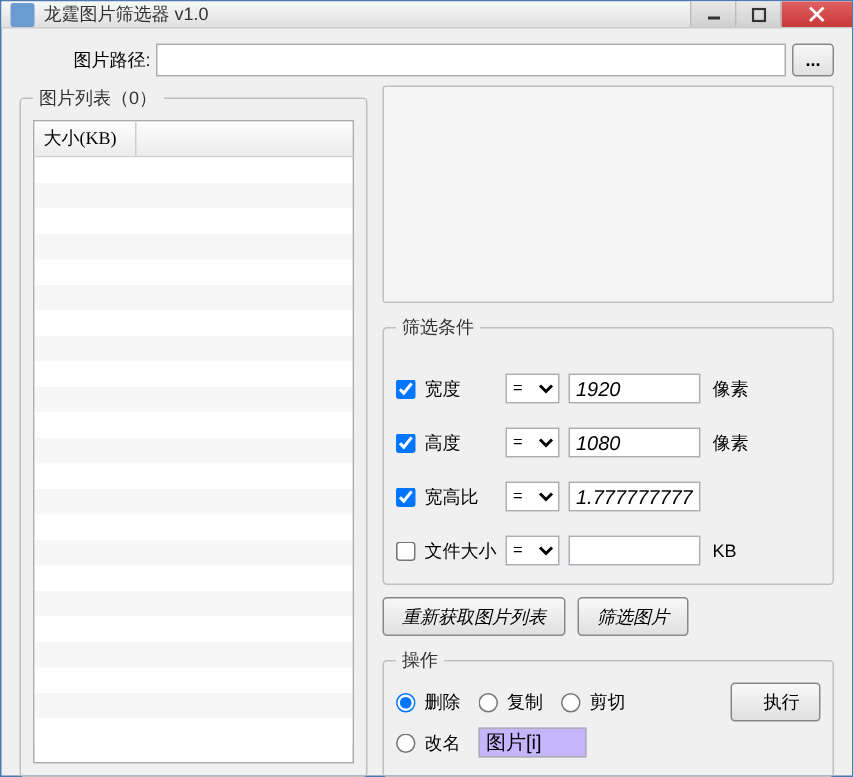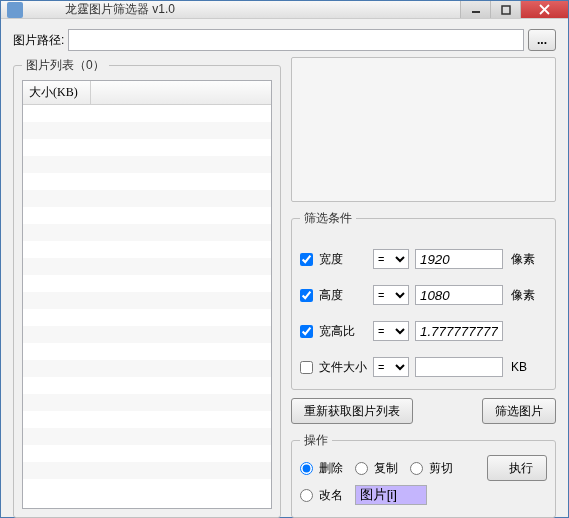--- a/index.html
+++ b/index.html
@@ -1,61 +1,61 @@
 <!DOCTYPE html>
 <html><head>
 <meta charset="utf-8">
 <style>
 * { box-sizing: border-box; margin: 0; padding: 0; }
 body { font-family: "Microsoft YaHei", SimSun, Arial, sans-serif; font-size: 12px; background: #fff; }
 
 .window { width: 569px; height: 518px; border: 1px solid #4a7ab0; background: #f0f0f0; display: flex; flex-direction: column; }
 
-.titlebar { height: 28px; background: linear-gradient(to bottom, #f8f8f8, #e0e0e0); display: flex; align-items: center; padding-left: 6px; border-bottom: 1px solid #ccc; gap: 36px; }
+.titlebar { height: 28px; background: linear-gradient(to bottom, #f8f8f8, #e0e0e0); display: flex; align-items: center; padding-left: 6px; border-bottom: 1px solid #ccc; }
 .titlebar .icon { width: 16px; height: 16px; background: #6a9bd1; border-radius: 2px; margin-right: 6px; }
 .titlebar .title { flex: 1; color: #333; }
 .winbtns { display: flex; height: 100%; }
 .winbtn { width: 30px; display: flex; align-items: center; justify-content: center; background: linear-gradient(to bottom, #e8e8e8, #d0d0d0); border-left: 1px solid #bbb; }
 .winbtn.close { width: 48px; background: linear-gradient(to bottom, #e06060, #c83838); }
 .winbtn svg { display: block; }
 
 .content { flex: 1; padding: 10px 12px; display: flex; flex-direction: column; gap: 6px; }
 
-.pathrow { display: flex; align-items: center; gap: 4px; }
+.pathrow { display: flex; align-items: center; gap: 4px; margin-left: 36px; }
 .pathrow label { white-space: nowrap; }
 .pathrow input { flex: 1; height: 22px; border: 1px solid #abadb3; padding: 0 4px; background: #fff; }
 .browsebtn { width: 28px; height: 22px; border: 1px solid #888; background: linear-gradient(to bottom, #f8f8f8, #e0e0e0); border-radius: 3px; font-weight: bold; display: flex; align-items: center; justify-content: center; }
 
 .mainrow { flex: 1; display: flex; gap: 10px; }
 
 fieldset { border: 1px solid #c0c0c0; border-radius: 3px; padding: 6px 8px 8px; position: relative; }
 legend { padding: 0 4px; color: #333; }
 
-.filelist { width: 268px; display: flex; flex-direction: column; }
+.filelist { width: 232px; display: flex; flex-direction: column; }
 .table { flex: 1; background: #fff; border: 1px solid #abadb3; overflow: hidden; }
 .thead { display: flex; background: linear-gradient(to bottom, #fdfdfd, #ececec); border-bottom: 1px solid #d0d0d0; }
 .th { padding: 3px 6px; border-right: 1px solid #d0d0d0; text-align: left; }
 .th1 { width: 155px; }
 .th2 { width: 68px; font-family: Liberation Serif, serif; }
 .tbody { height: 100%; }
 .tbody .stripe { height: 17px; }
 .tbody .stripe:nth-child(odd) { background: #fff; }
 .tbody .stripe:nth-child(even) { background: #f7f7f7; }
 
 .rightcol { flex: 1; display: flex; flex-direction: column; gap: 8px; }
 .preview { height: 145px; border: 1px solid #c0c0c0; background: #f5f5f5; border-radius: 2px; }
 
 .condrow { display: flex; align-items: center; gap: 6px; margin-bottom: 4px; margin-top: 16px; }
 .condrow input[type=checkbox] { width: 13px; height: 13px; }
 .condrow .lbl { width: 48px; }
 .condrow select { width: 36px; height: 20px; border: 1px solid #abadb3; background: #fff; font-size: 11px; }
 .condrow input[type=text] { width: 88px; height: 20px; border: 1px solid #abadb3; padding: 0 4px; background: #fff; font-style: italic; }
 .condrow .unit { margin-left: 2px; }
 
-.btnrow { display: flex; justify-content: space-between; gap: 8px; }
+.btnrow { display: flex; gap: 8px; font-style: italic; }
 .btn { height: 26px; padding: 0 12px; border: 1px solid #888; background: linear-gradient(to bottom, #f8f8f8, #e0e0e0); border-radius: 3px; display: flex; align-items: center; justify-content: center; cursor: default; }
 
 .oprow { display: flex; align-items: center; gap: 4px; margin-bottom: 4px; }
 .oprow input[type=radio] { margin-right: 2px; }
 .oprow label { margin-right: 8px; }
 .oprow.withbtn { justify-content: flex-start; }
 .execbtn { margin-left: auto; width: 60px; padding-left: 20px; }
 .renamefield { width: 72px; height: 20px; border: 1px solid #abadb3; padding: 0 4px; background: #c4b5fd; font-family: inherit; }
 </style>
 </head>

